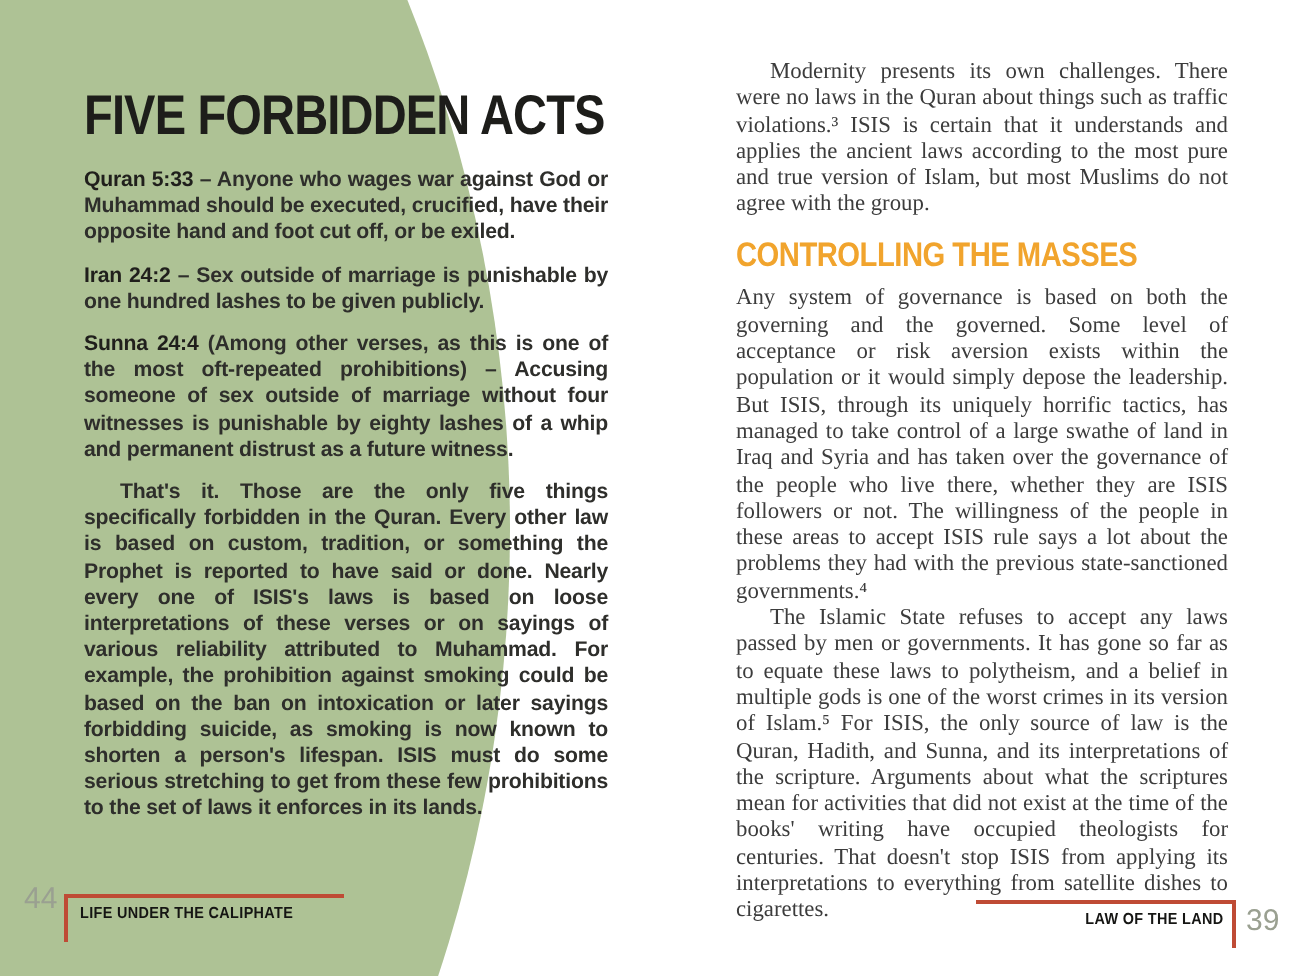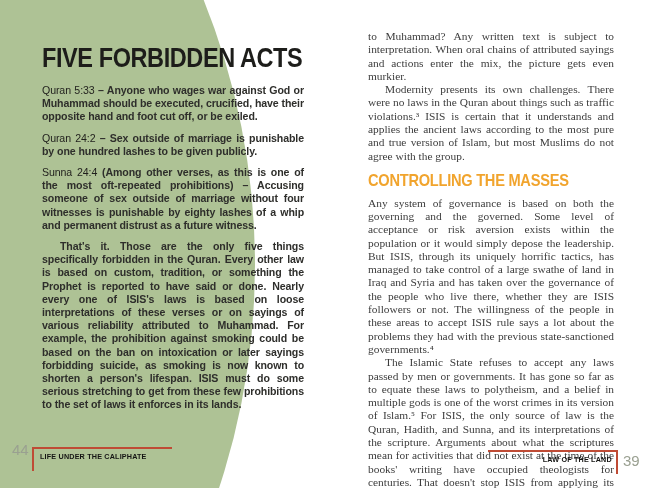--- a/index.html
+++ b/index.html
@@ -23,21 +23,21 @@
     font-size:28px; font-weight:700; color:#1d1d1a;
     letter-spacing:-0.5px; white-space:nowrap;
     transform:scaleX(0.84); transform-origin:0 50%;
     margin:0 0 12px 0; line-height:1;
   }
   .quran-para {
     font-size:10.6px; line-height:13.2px; font-weight:700;
     text-align:justify; margin:0 0 8px 0; letter-spacing:-0.1px;
     color:#2e2e2b;
   }
-  .quran-ref { font-weight:400; color:#201f1c; }
+  .quran-ref { font-weight:700; color:#201f1c; }
   .closing-para {
     font-size:10.6px; line-height:13.2px; font-weight:700;
     text-align:justify; margin:2px 0 0 0; letter-spacing:-0.1px;
     text-indent:18px; color:#2e2e2b;
   }
   
   .right-content {
     position:absolute; left:368px; top:30px; width:246px;
     font-family:"Liberation Serif","DejaVu Serif",serif;
     color:#3c3c3c; font-size:11.4px; line-height:13.3px;
@@ -75,33 +75,32 @@
   <div class="green-blob"></div>
 
   <div class="left-content">
     <div class="left-title">FIVE FORBIDDEN ACTS</div>
 
     <p class="quran-para">
       <span class="quran-ref">Quran 5:33</span>
       <span>– Anyone who wages war against God or Muhammad should be executed, crucified, have their opposite hand and foot cut off, or be exiled.</span>
     </p>
     <p class="quran-para">
-      <span class="quran-ref">Quran 24:2</span>
+      <span class="quran-ref">Iran 24:2</span>
       <span>– Sex outside of marriage is punishable by one hundred lashes to be given publicly.</span>
     </p>
     <p class="quran-para">
       <span class="quran-ref">Sunna 24:4</span>
       <span>(Among other verses, as this is one of the most oft-repeated prohibitions) – Accusing someone of sex outside of marriage without four witnesses is punishable by eighty lashes of a whip and permanent distrust as a future witness.</span>
     </p>
 
     <p class="closing-para">That's it. Those are the only five things specifically forbidden in the Quran. Every other law is based on custom, tradition, or something the Prophet is reported to have said or done. Nearly every one of ISIS's laws is based on loose interpretations of these verses or on sayings of various reliability attributed to Muhammad. For example, the prohibition against smoking could be based on the ban on intoxication or later sayings forbidding suicide, as smoking is now known to shorten a person's lifespan. ISIS must do some serious stretching to get from these few prohibitions to the set of laws it enforces in its lands.</p>
   </div>
 
   <div class="right-content">
-    <p>to Muhammad? Any written text is subject to interpretation. When oral chains of attributed sayings and actions enter the mix, the picture gets even murkier.</p>
     <p class="indent">Modernity presents its own challenges. There were no laws in the Quran about things such as traffic violations.³ ISIS is certain that it understands and applies the ancient laws according to the most pure and true version of Islam, but most Muslims do not agree with the group.</p>
 
     <div class="section-heading">CONTROLLING THE MASSES</div>
 
     <p>Any system of governance is based on both the governing and the governed. Some level of acceptance or risk aversion exists within the population or it would simply depose the leadership. But ISIS, through its uniquely horrific tactics, has managed to take control of a large swathe of land in Iraq and Syria and has taken over the governance of the people who live there, whether they are ISIS followers or not. The willingness of the people in these areas to accept ISIS rule says a lot about the problems they had with the previous state-sanctioned governments.⁴</p>
     <p class="indent">The Islamic State refuses to accept any laws passed by men or governments. It has gone so far as to equate these laws to polytheism, and a belief in multiple gods is one of the worst crimes in its version of Islam.⁵ For ISIS, the only source of law is the Quran, Hadith, and Sunna, and its interpretations of the scripture. Arguments about what the scriptures mean for activities that did not exist at the time of the books' writing have occupied theologists for centuries. That doesn't stop ISIS from applying its interpretations to everything from satellite dishes to cigarettes.</p>
 
   </div>
 
   <div class="page-number" style="left:12px; top:441px;">44</div>

